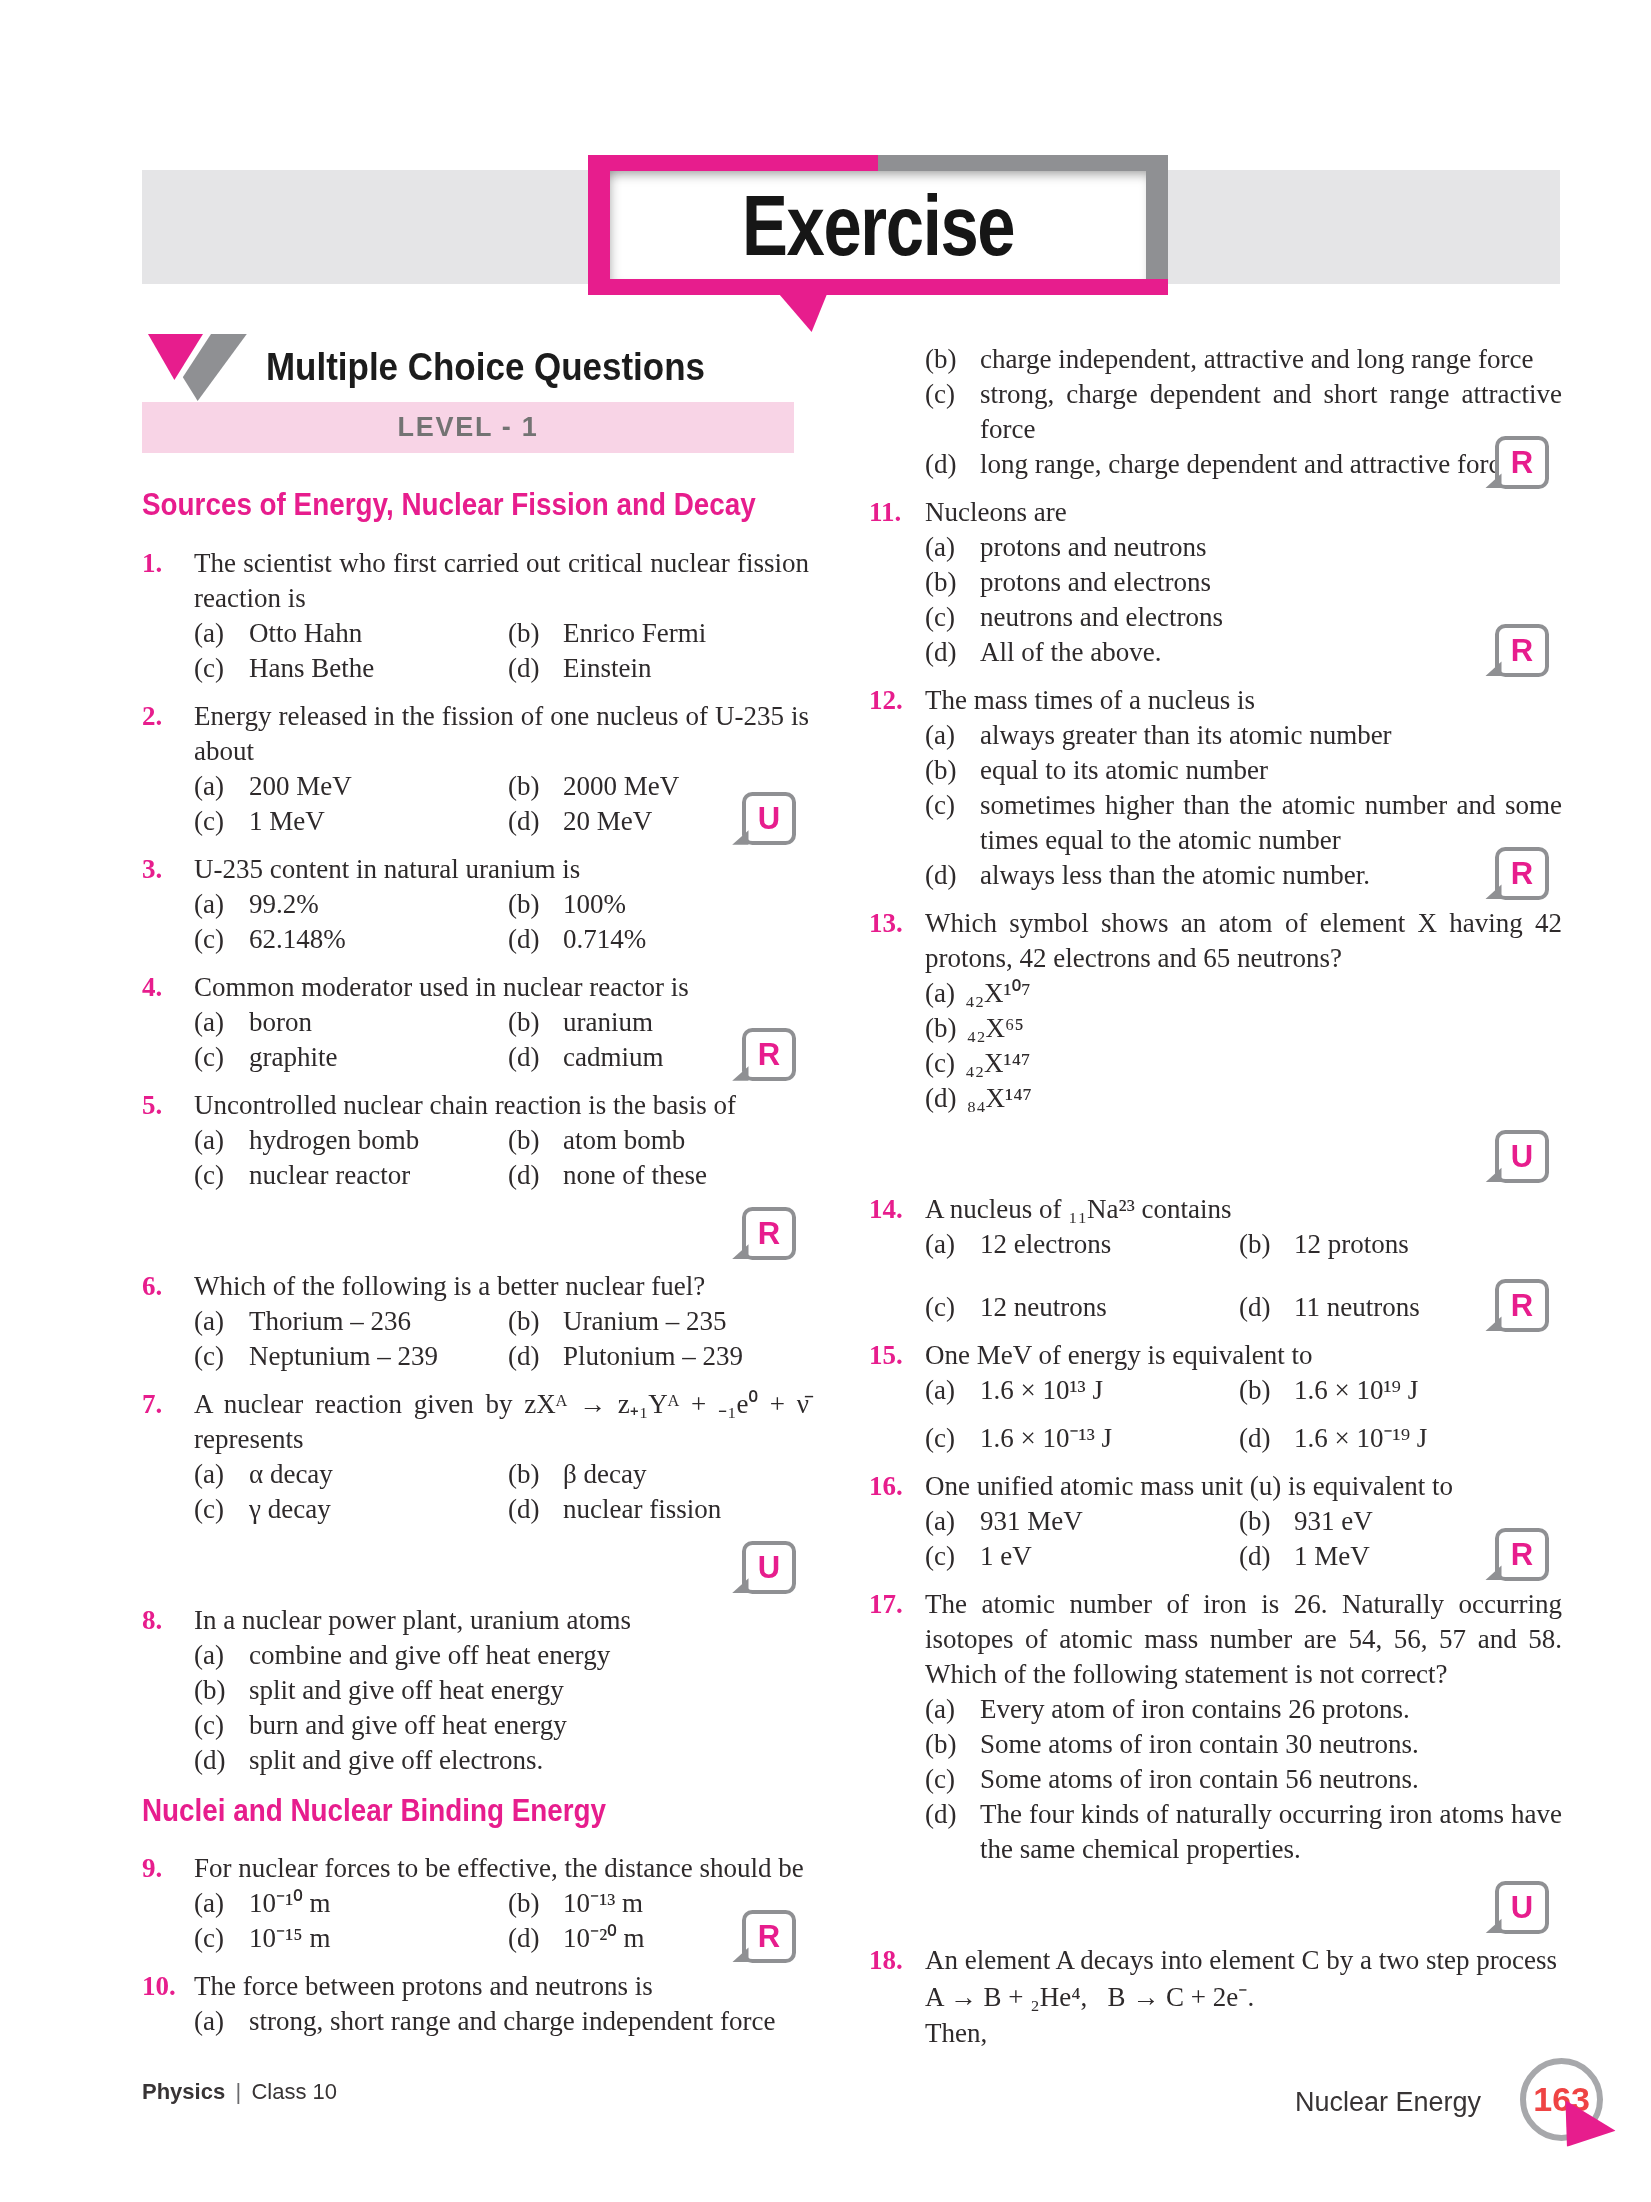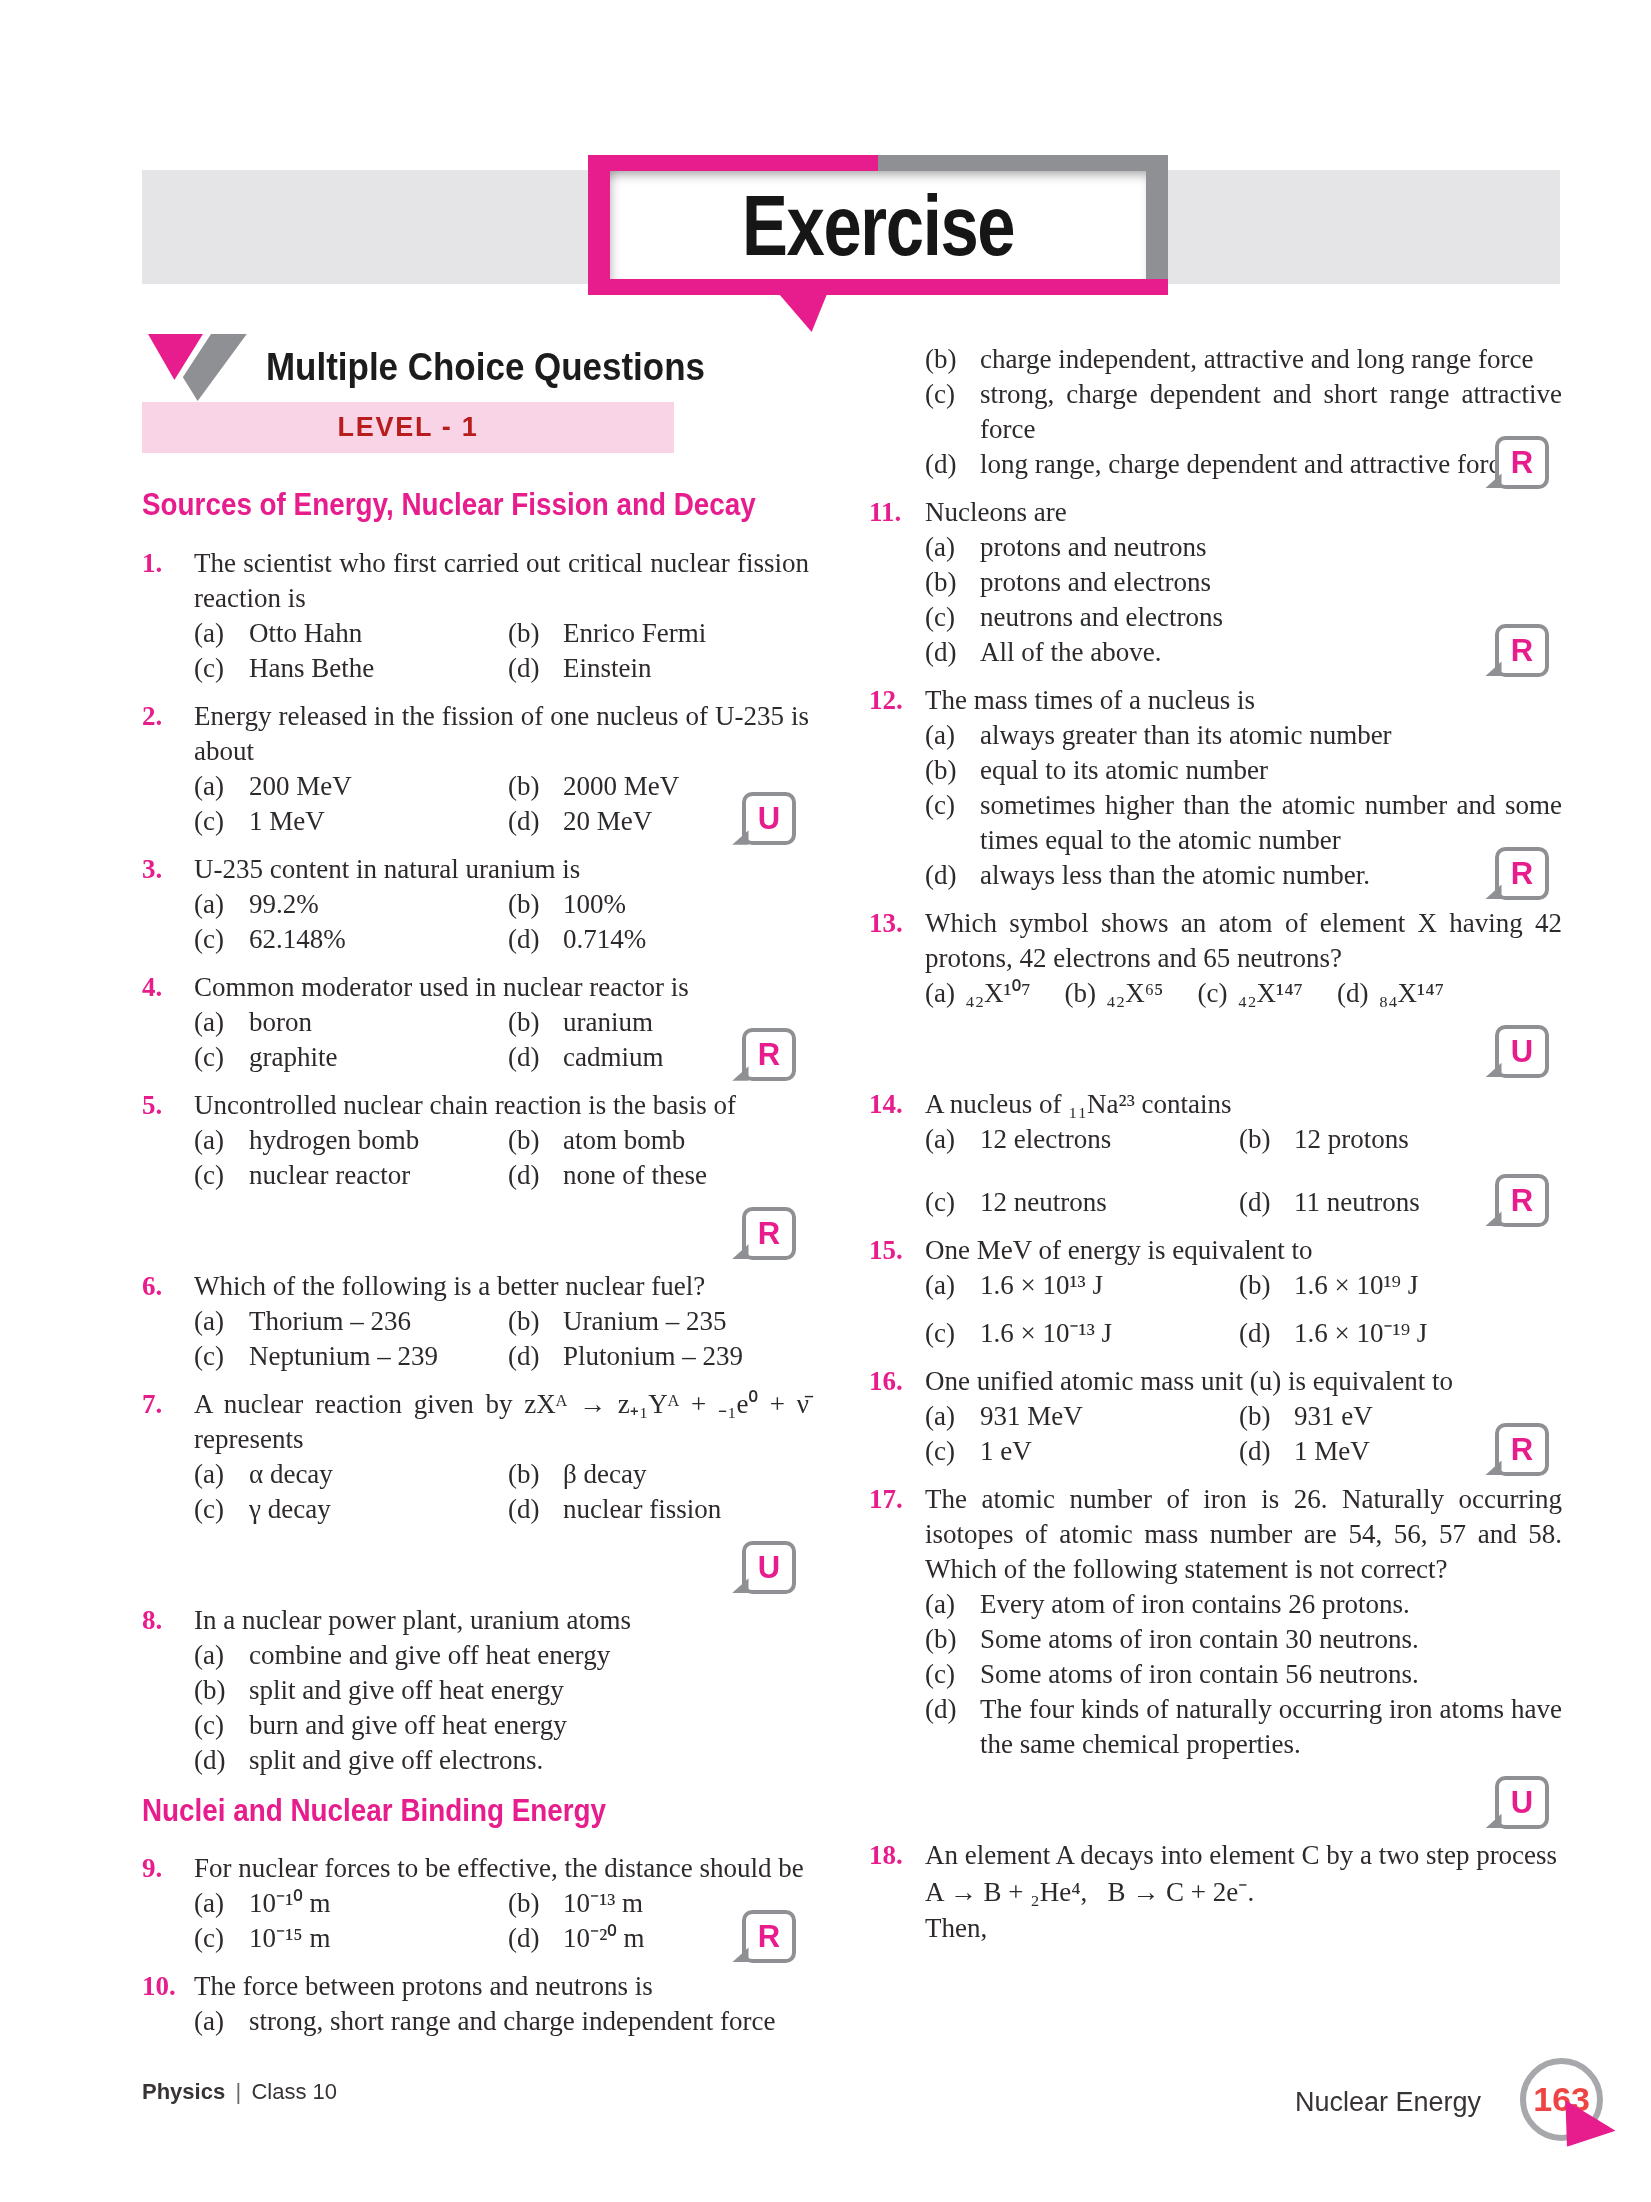--- a/index.html
+++ b/index.html
@@ -28,24 +28,24 @@
   .mcq-logo{position:relative;width:105px;height:67px;margin-right:19px;display:inline-block;}
   .mcq-logo .lg{position:absolute;left:13.8px;top:0;width:91px;height:67px;background:#8f9093;
                 clip-path:polygon(0 0,100% 0,46% 100%);}
   .mcq-logo .lw{position:absolute;left:0;top:0;width:69px;height:55px;background:#ffffff;
                 clip-path:polygon(0 0,100% 0,48% 100%);}
   .mcq-logo .lp{position:absolute;left:6px;top:0;width:55px;height:46px;background:#e71d8d;
                 clip-path:polygon(0 0,100% 0,48% 100%);}
   .mcq-title{font-family:"Liberation Sans",sans-serif;font-weight:bold;font-size:38px;color:#1c1c1c;
              transform:scaleX(0.92);transform-origin:left center;white-space:nowrap;letter-spacing:0px;}
 
-  .level-banner{position:absolute;left:142px;top:402px;width:532px;height:51px;background:#f8d4e6;
+  .level-banner{position:absolute;left:142px;top:402px;width:652px;height:51px;background:#f8d4e6;
                 display:flex;align-items:center;justify-content:center;
                 font-family:"Liberation Sans",sans-serif;font-weight:bold;font-size:27px;
-                letter-spacing:1.7px;color:#b91c1c;}
+                letter-spacing:1.7px;color:#737373;}
 
   
   .col{position:absolute;font-size:27px;line-height:35px;}
   .col-left{left:142px;top:480px;width:667px;}
   .col-right{left:869px;top:342px;width:693px;}
 
   .section-title{font-family:"Liberation Sans",sans-serif;font-weight:bold;font-size:32px;color:#e71d8d;
                  transform:scaleX(0.87);transform-origin:left center;white-space:nowrap;
                  margin:5.2px 0 22.4px 0;line-height:38px;}
 
@@ -55,21 +55,21 @@
   .qnum{position:absolute;left:0;top:0;color:#e71d8d;font-weight:bold;}
   .qtext{text-align:justify;}
   .extra-line{margin-top:1.7px;}
 
   .opts.two-col{display:grid;grid-template-columns:314px 1fr;}
   .opts.gap-lg{row-gap:28px;}
   .opts.gap-sm{row-gap:13px;}
   .opt{position:relative;padding-left:55px;}
   .opt .lbl{position:absolute;left:0;top:0;}
   .opts.one-col .opt{text-align:justify;}
-  .opts.row4{display:flex;gap:34px;}
+  .opts.row4{display:flex;flex-direction:column;}
   .opts.row4 .opt{padding-left:0;}
   .opts.row4 .opt .lbl{position:static;margin-right:10.3px;}
 
   
   .badge{position:absolute;width:46px;height:45px;border:4.3px solid #8f9093;border-radius:10.3px;background:#fff;
          color:#e71d8d;font-family:"Liberation Sans",sans-serif;font-weight:bold;font-size:31px;
          display:flex;align-items:center;justify-content:center;z-index:2;}
   .badge::before{content:"";position:absolute;left:-13.8px;bottom:-3.4px;width:16.3px;height:16.3px;background:#8f9093;
                  clip-path:polygon(0 100%,100% 10%,100% 100%);}
   .badge.inline{right:13px;bottom:-6.9px;}

